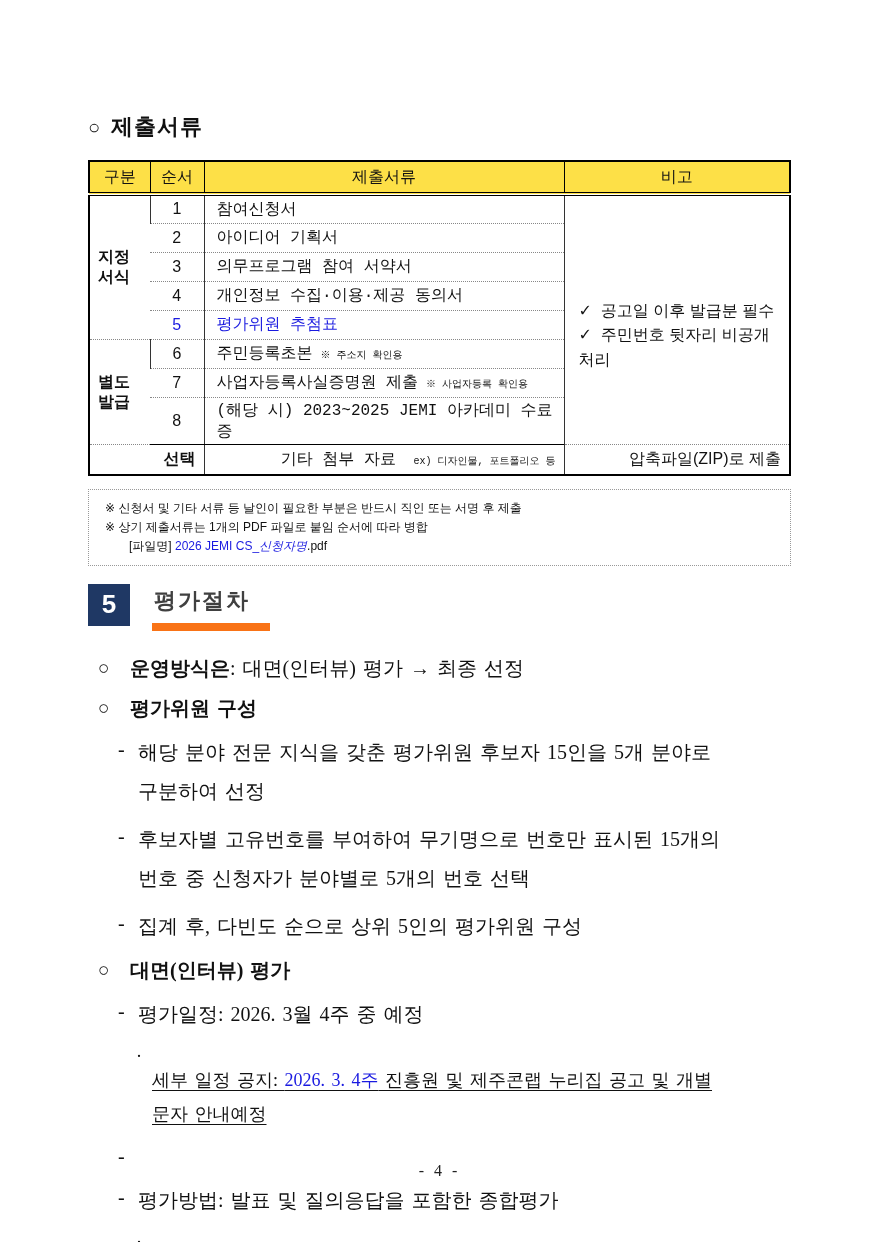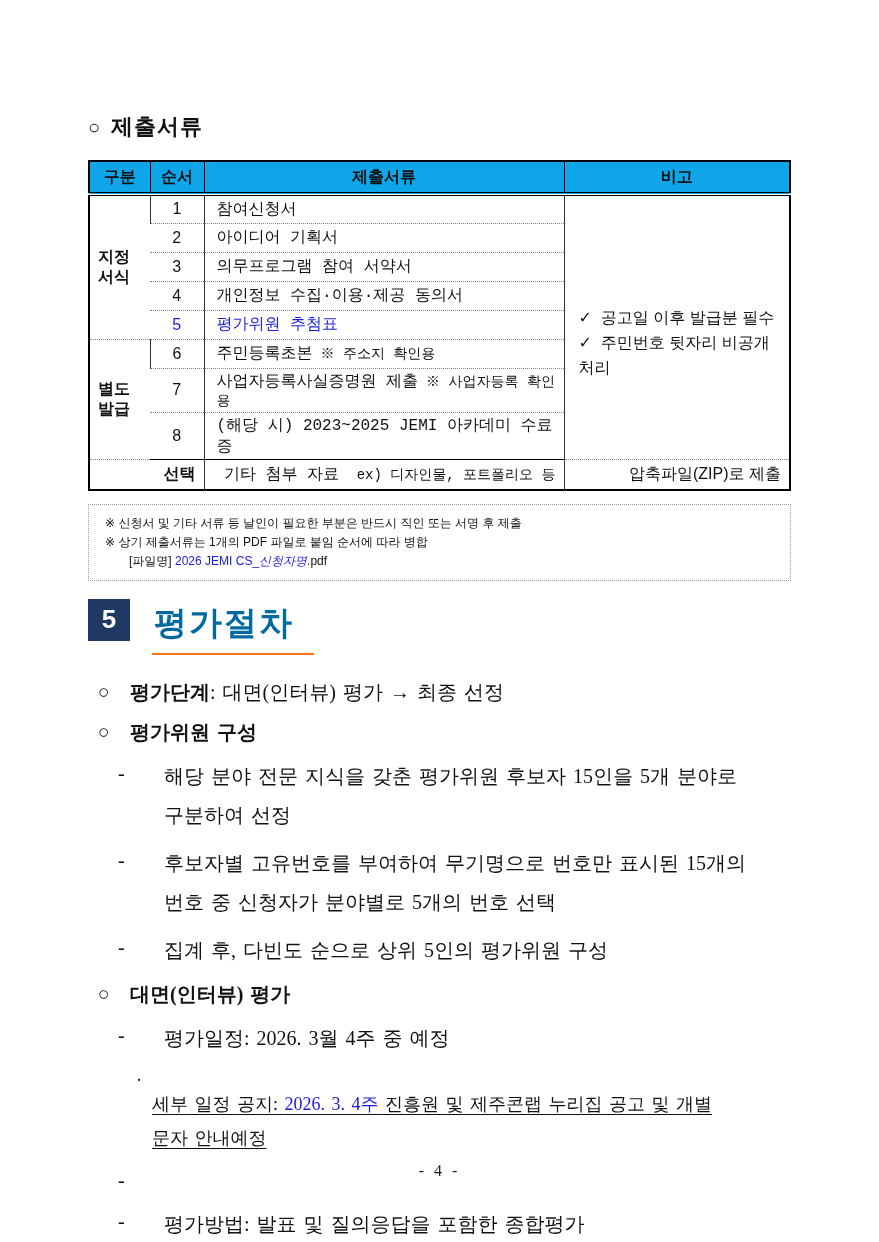--- a/index.html
+++ b/index.html
@@ -32,22 +32,22 @@
     table-layout: fixed;
     font-family: "Liberation Sans", "DejaVu Sans", sans-serif;
     font-size: 16px;
     border: 2px solid #000000;
   }
   .doc-table col.c-group { width: 61px; }
   .doc-table col.c-order { width: 54px; }
   .doc-table col.c-doc   { width: 360px; }
   .doc-table col.c-note  { width: auto; }
   .doc-table th {
-    background: #0ea5e9;
-    font-weight: bold;
+    background: #fde047;
+    font-weight: normal;
     text-align: center;
     height: 33px;
     border-bottom: 4px double #000000;
     border-left: 1.5px solid #000000;
     font-size: 16px;
   }
   .doc-table th:first-child { border-left: none; }
   .doc-table td {
     height: 29px;
     padding: 2px 8px;
@@ -68,21 +68,21 @@
   .doc-table td.note-cell {
     vertical-align: middle;
     padding: 34px 6px 2px 14px;
     line-height: 1.55;
   }
   .doc-table tr.solid-sep td { border-bottom: 1.5px solid #000000; }
   .doc-table tr.optional td { height: 31px; text-align: right; }
   .doc-table td.opt-label { text-align: center; font-weight: bold; }
   .doc-table td.opt-note { text-align: center; }
   .blue-txt { color: #1a1ae0; }
-  .doc-small { font-size: 14px; margin-left: 8px; }
+  .doc-small { font-size: 10px; margin-left: 8px; }
 
   
   .remark-box {
     margin-top: 13px;
     border: 1.5px dotted #999999;
     padding: 9px 12px 8px 16px;
     font-family: "Liberation Sans", "DejaVu Sans", sans-serif;
     font-size: 12px;
     line-height: 1.6;
   }
@@ -103,38 +103,38 @@
     color: #ffffff;
     font-family: "Liberation Sans", "DejaVu Sans", sans-serif;
     font-size: 26px;
     font-weight: bold;
     display: flex;
     align-items: center;
     justify-content: center;
   }
   .sec-title {
     font-family: "Liberation Sans", "DejaVu Sans", sans-serif;
-    font-size: 33px;
-    font-weight: bold;
-    color: #0369a1;
+    font-size: 22px;
+    font-weight: bold;
+    color: #404040;
     letter-spacing: 2px;
-    border-bottom: 2px solid #f97316;
+    border-bottom: 8px solid #f97316;
     padding: 2px 20px 7px 2px;
   }
 
   
   .body-list { margin-top: 22px; font-size: 20px; word-spacing: 2px; }
   .line { display: flex; align-items: flex-start; line-height: 1.55; margin-bottom: 9px; }
   .line .txt { white-space: pre-wrap; }
   .lvl1 { padding-left: 10px; }
   .lvl1 .bullet { width: 32px; flex: 0 0 32px; font-weight: bold; font-size: 19px; }
   .lvl1 .bold { font-weight: bold; }
   .lvl2 { padding-left: 30px; line-height: 1.6; }
   .lvl2 .bullet { width: 20px; flex: 0 0 20px; }
-  .lvl2 .txt { line-height: 1.95; margin-left: 26px; }
+  .lvl2 .txt { line-height: 1.95; }
   .lvl3 { padding-left: 48px; font-size: 18px; }
   .lvl3 .bullet { width: 16px; flex: 0 0 16px; }
   .lvl3 .txt { line-height: 1.9; margin-top: 20px; }
   .underlined { text-decoration: underline; text-underline-offset: 4px; }
 
   
   .footer {
     position: absolute;
     bottom: 62px;
     left: 0;
@@ -227,21 +227,21 @@
 
     <div class="section-header">
       <div class="sec-num">5</div>
       <div class="sec-title">평가절차</div>
     </div>
 
     <div class="body-list">
 
       <div class="line lvl1">
         <span class="bullet">○</span>
-        <span class="txt"><span class="bold">평가단계</span><span>: 대면(인터뷰) 평가 → 최종 선정</span></span>
+        <span class="txt"><span class="bold">운영방식은</span><span>: 대면(인터뷰) 평가 → 최종 선정</span></span>
       </div>
 
       <div class="line lvl1">
         <span class="bullet">○</span>
         <span class="txt bold">평가위원 구성</span>
       </div>
 
       <div class="line lvl2">
         <span class="bullet">-</span>
         <span class="txt">해당 분야 전문 지식을 갖춘 평가위원 후보자 15인을 5개 분야로

